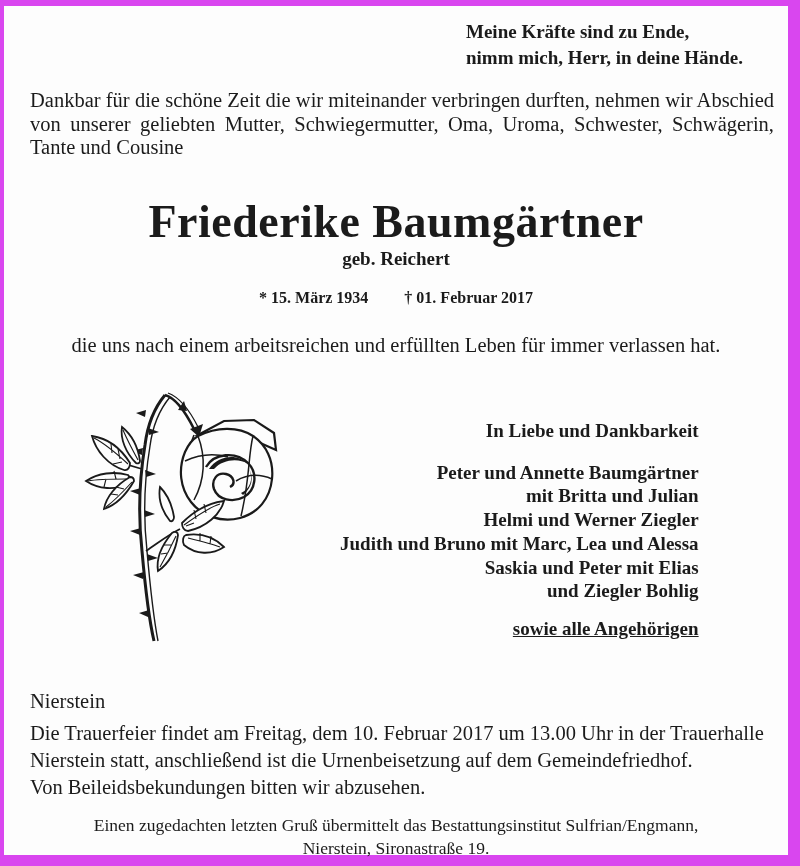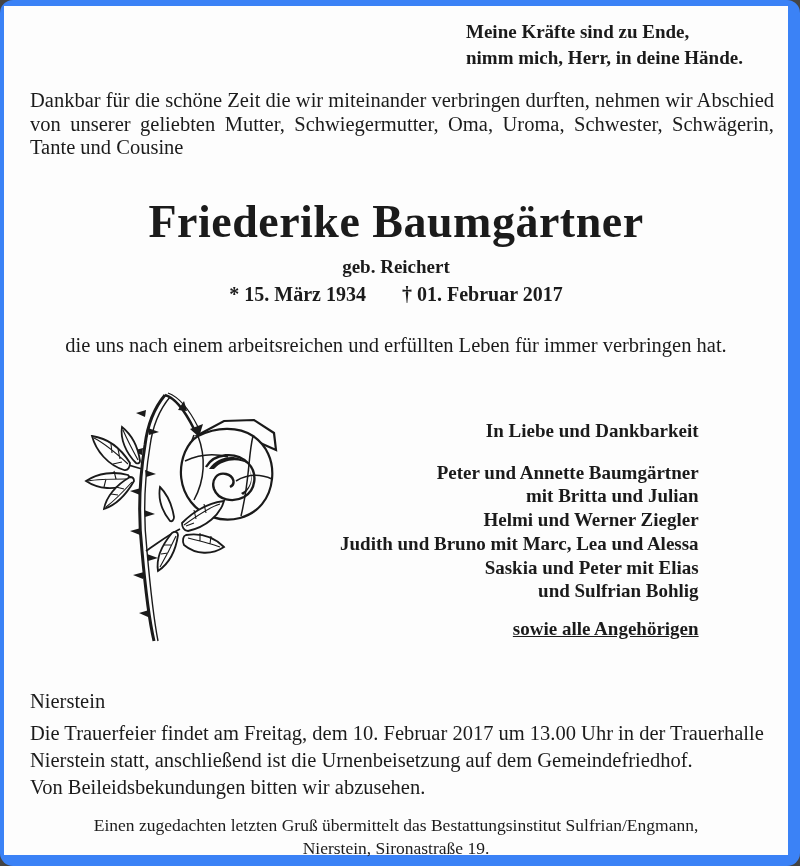--- a/index.html
+++ b/index.html
@@ -4,25 +4,24 @@
 <style>
   html, body {
     margin: 0;
     padding: 0;
     background: #444;
   }
   .canvas {
     position: relative;
     width: 800px;
     height: 866px;
-    background: #3b82f6;
+    background: #d946ef;
     overflow: hidden;
     font-family: "Liberation Serif", "DejaVu Serif", serif;
     color: #1b1b1b;
-    border-radius: 13px;
   }
   .page {
     position: absolute;
     left: 4px;
     top: 6px;
     width: 784px;
     height: 849px;
     background: #fdfdfd;
   }
   .motto {
@@ -51,28 +50,28 @@
     width: 100%;
     text-align: center;
   }
   .deceased-name {
     font-size: 46px;
     font-weight: bold;
     line-height: 52px;
     letter-spacing: 0.5px;
   }
   .maiden-name {
-    margin-top: 8px;
+    margin-top: 0;
     font-size: 19px;
     font-weight: bold;
     line-height: 22px;
   }
   .dates {
-    margin-top: 4px;
-    font-size: 20px;
+    margin-top: 16px;
+    font-size: 16px;
     font-weight: bold;
     line-height: 24px;
   }
   .dates .gap {
     display: inline-block;
     width: 36px;
   }
   .farewell {
     position: absolute;
     left: 0;
@@ -140,21 +139,21 @@
     <div class="intro">Dankbar für die schöne Zeit die wir miteinander verbringen durften, nehmen wir Abschied von unserer geliebten Mutter, Schwiegermutter, Oma, Uroma, Schwester, Schwägerin, Tante und Cousine</div>
 
     <div class="name-block">
       <div class="deceased-name">Friederike Baumgärtner</div>
       <div class="maiden-name">geb. Reichert</div>
       <div class="dates">
         <span>* 15. März 1934</span><span class="gap"></span><span>† 01. Februar 2017</span>
       </div>
     </div>
 
-    <div class="farewell">die uns nach einem arbeitsreichen und erfüllten Leben für immer verbringen hat.</div>
+    <div class="farewell">die uns nach einem arbeitsreichen und erfüllten Leben für immer verlassen hat.</div>
 
     <svg class="rose" viewBox="0 0 204 268" xmlns="http://www.w3.org/2000/svg">
 
       <path class="ln" stroke-width="3" d="M87 12 C 77 24 70 38 67 62 C 61 98 60 132 64 168 C 67 202 70 232 76 258"></path>
       <path class="ln" stroke-width="1.4" d="M92 14 C 82 26 75 40 72 63 C 66 99 65 132 69 168 C 72 202 75 232 80 258"></path>
 
       <path class="ln" stroke-width="2.6" d="M87 12 C 98 15 108 30 116 46"></path>
       <path class="ln" stroke-width="1.3" d="M90 10 C 101 14 112 28 120 44"></path>
 
       <path fill="#1a1a1a" d="M67 34 l-9 -4 l10 -3 z"></path>
@@ -206,21 +205,21 @@
       <path fill="#fdfdfd" stroke="#1a1a1a" stroke-width="1.8" d="M96 134 C 94 122 90 112 82 104 C 80 116 84 128 92 138 C 94 139 96 137 96 134 Z"></path>
     </svg>
 
     <div class="family-block">
       <div class="tribute-heading">In Liebe und Dankbarkeit</div>
       <div>Peter und Annette Baumgärtner</div>
       <div>mit Britta und Julian</div>
       <div>Helmi und Werner Ziegler</div>
       <div>Judith und Bruno mit Marc, Lea und Alessa</div>
       <div>Saskia und Peter mit Elias</div>
-      <div>und Sulfrian Bohlig</div>
+      <div>und Ziegler Bohlig</div>
       <div class="mourners-closing">sowie alle Angehörigen</div>
     </div>
 
     <div class="city">Nierstein</div>
 
     <div class="funeral-block">
       <div>Die Trauerfeier findet am Freitag, dem 10. Februar 2017 um 13.00 Uhr in der Trauerhalle Nierstein statt, anschließend ist die Urnenbeisetzung auf dem Gemeindefriedhof.</div>
       <div>Von Beileidsbekundungen bitten wir abzusehen.</div>
     </div>
 

